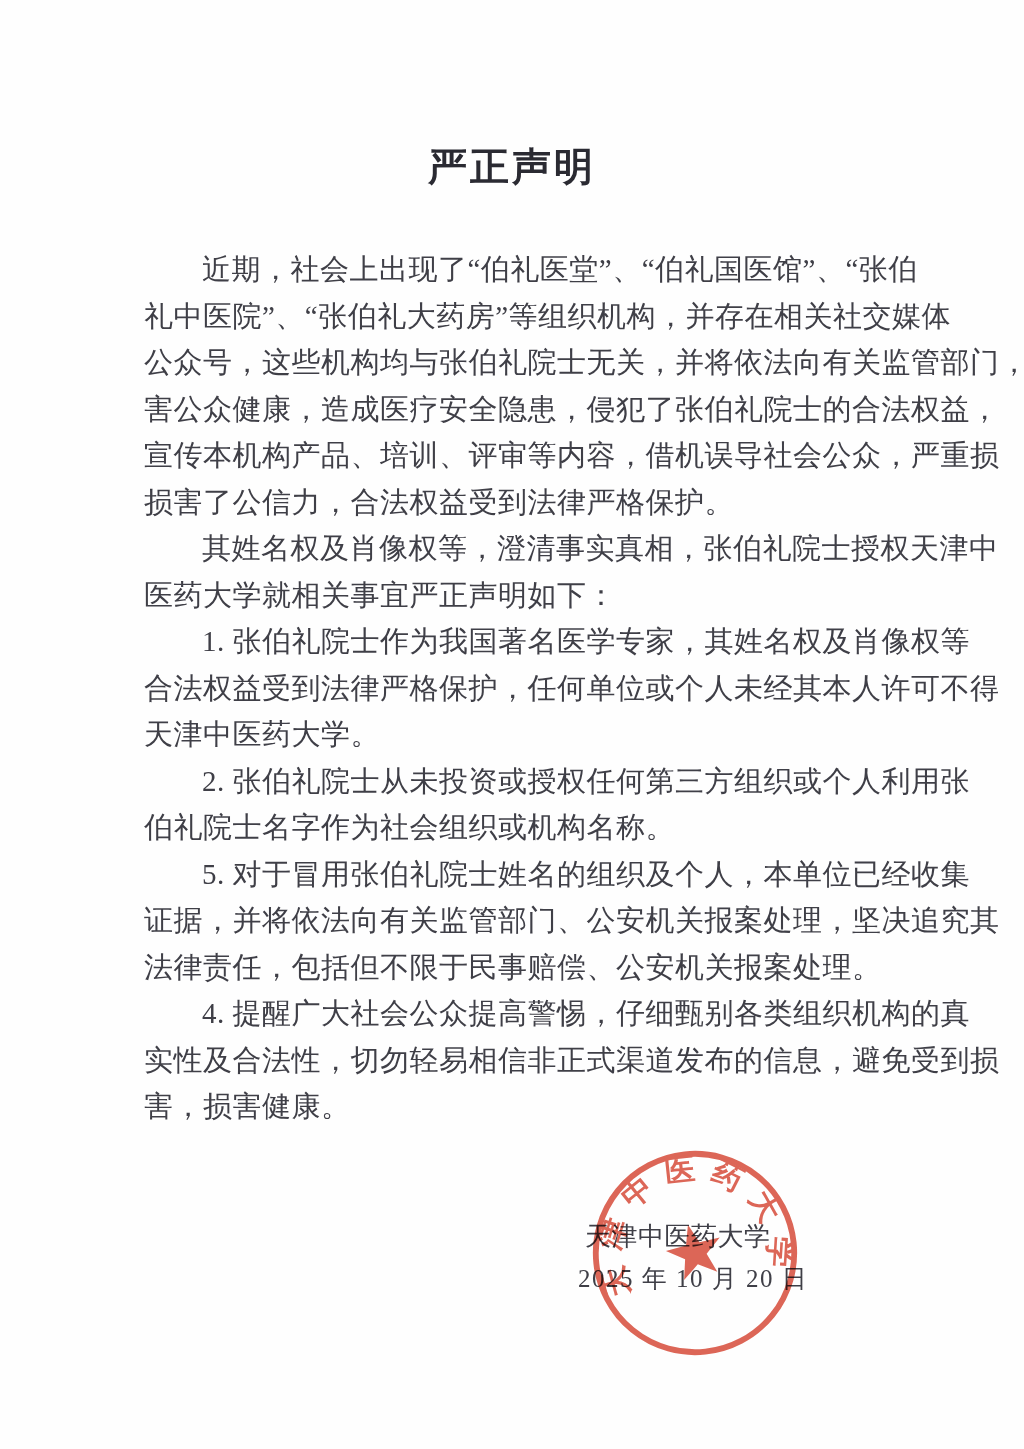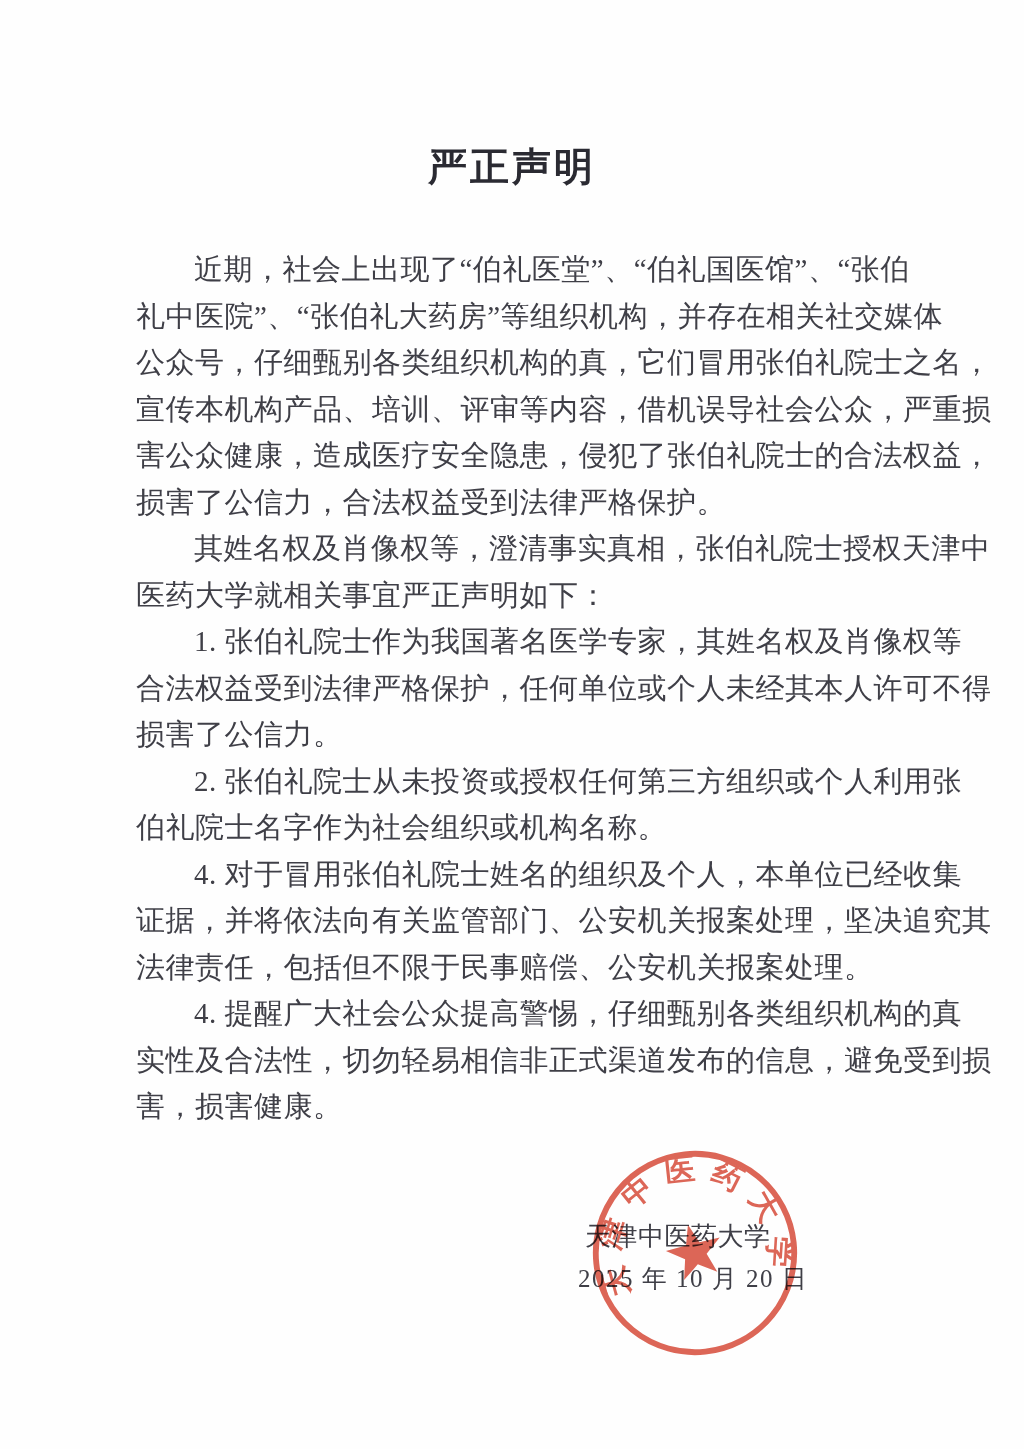--- a/index.html
+++ b/index.html
@@ -19,21 +19,21 @@
     width: 1024px;
     margin: 0;
     text-align: center;
     font-size: 39px;
     font-weight: 700;
     letter-spacing: 3px;
     color: var(--title, #2a2a32);
   }
   .body-text {
     position: absolute;
-    left: 136px;
+    left: 144px;
     top: 246px;
     width: 736px;
     font-size: 29px;
     line-height: 46.5px;
   }
   .ln {
     height: 46.5px;
     text-align: justify;
     text-align-last: justify;
     text-justify: inter-character;
@@ -81,32 +81,32 @@
 </head>
 <body>
 
 <div class="page">
 
   <h1 class="title">严正声明</h1>
 
   <div class="body-text">
     <div class="ln ind">近期，社会上出现了“伯礼医堂”、“伯礼国医馆”、“张伯</div>
     <div class="ln">礼中医院”、“张伯礼大药房”等组织机构，并存在相关社交媒体</div>
-    <div class="ln">公众号，仔细甄别各类组织机构的真，它们冒用张伯礼院士之名，</div>
+    <div class="ln">公众号，这些机构均与张伯礼院士无关，并将依法向有关监管部门，</div>
+    <div class="ln">害公众健康，造成医疗安全隐患，侵犯了张伯礼院士的合法权益，</div>
     <div class="ln">宣传本机构产品、培训、评审等内容，借机误导社会公众，严重损</div>
-    <div class="ln">害公众健康，造成医疗安全隐患，侵犯了张伯礼院士的合法权益，</div>
     <div class="ln fin">损害了公信力，合法权益受到法律严格保护。</div>
     <div class="ln ind">其姓名权及肖像权等，澄清事实真相，张伯礼院士授权天津中</div>
     <div class="ln fin">医药大学就相关事宜严正声明如下：</div>
     <div class="ln ind">1. 张伯礼院士作为我国著名医学专家，其姓名权及肖像权等</div>
     <div class="ln">合法权益受到法律严格保护，任何单位或个人未经其本人许可不得</div>
-    <div class="ln fin">损害了公信力。</div>
+    <div class="ln fin">天津中医药大学。</div>
     <div class="ln ind">2. 张伯礼院士从未投资或授权任何第三方组织或个人利用张</div>
     <div class="ln fin">伯礼院士名字作为社会组织或机构名称。</div>
-    <div class="ln ind">4. 对于冒用张伯礼院士姓名的组织及个人，本单位已经收集</div>
+    <div class="ln ind">5. 对于冒用张伯礼院士姓名的组织及个人，本单位已经收集</div>
     <div class="ln">证据，并将依法向有关监管部门、公安机关报案处理，坚决追究其</div>
     <div class="ln fin">法律责任，包括但不限于民事赔偿、公安机关报案处理。</div>
     <div class="ln ind">4. 提醒广大社会公众提高警惕，仔细甄别各类组织机构的真</div>
     <div class="ln">实性及合法性，切勿轻易相信非正式渠道发布的信息，避免受到损</div>
     <div class="ln fin">害，损害健康。</div>
   </div>
 
   <div class="sig-org">天津中医药大学</div>
   <div class="sig-date">2025 年 10 月 20 日</div>
 

